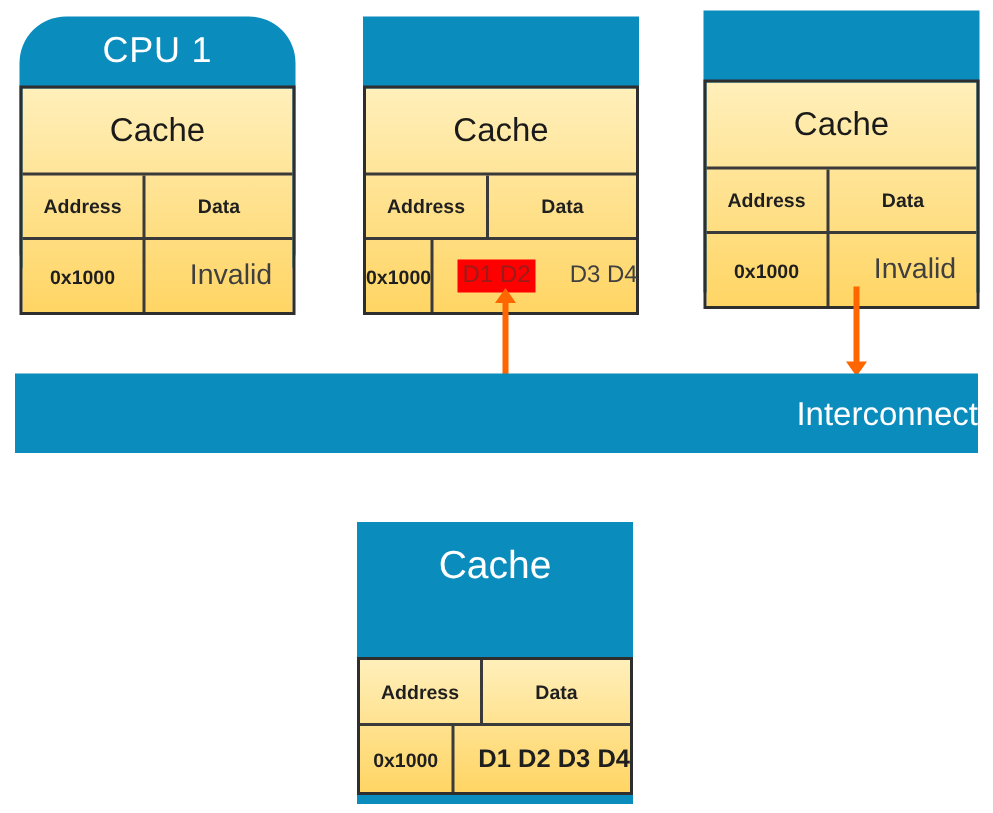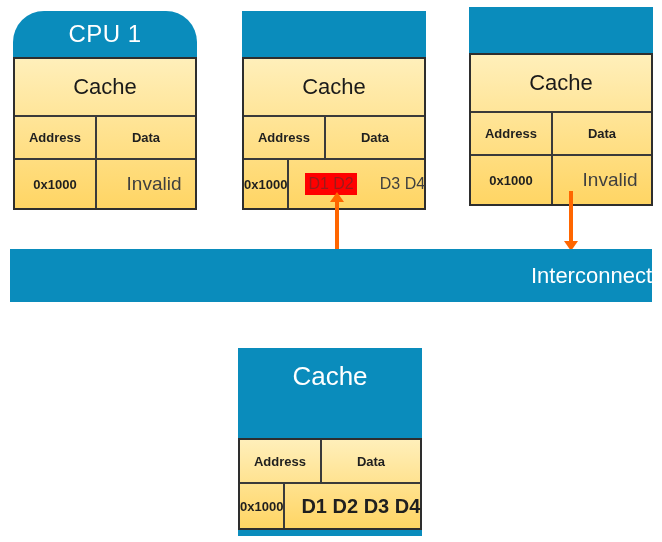--- a/index.html
+++ b/index.html
@@ -69,21 +69,21 @@
     height:56px; display:flex; align-items:center; justify-content:center;
     color:#fff; font-size:26px;
   }
   .memory-table {
     position:absolute; top:90px; left:0; right:0;
     border:2px solid var(--border-dark);
     background:linear-gradient(180deg, var(--yellow-top), var(--yellow-bottom));
   }
   .memory-table .row.hdr { height:44px; }
   .memory-table .row.val { height:44px; }
-  .memory-data-text { font-size:20px; font-weight:600; color:#1F1F1F; white-space:nowrap; }
+  .memory-data-text { font-size:17px; font-weight:600; color:#1F1F1F; white-space:nowrap; }
 </style>
 </head>
 <body>
 
 <div class="canvas">
 
   <div class="cpu-block" style="left:13px; top:11px;border-radius:31px;">
     <div class="cpu-title">CPU 1</div>
     <div class="cache-table">
       <div class="cache-banner">Cache</div>

